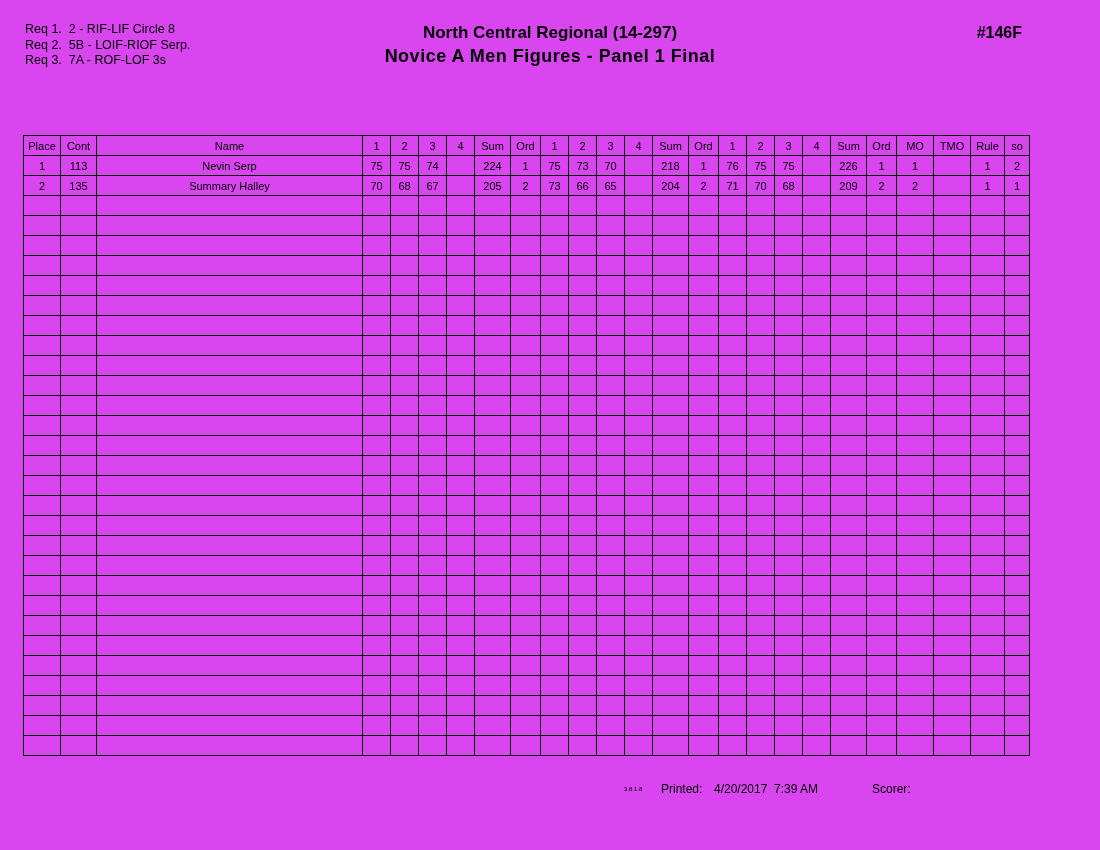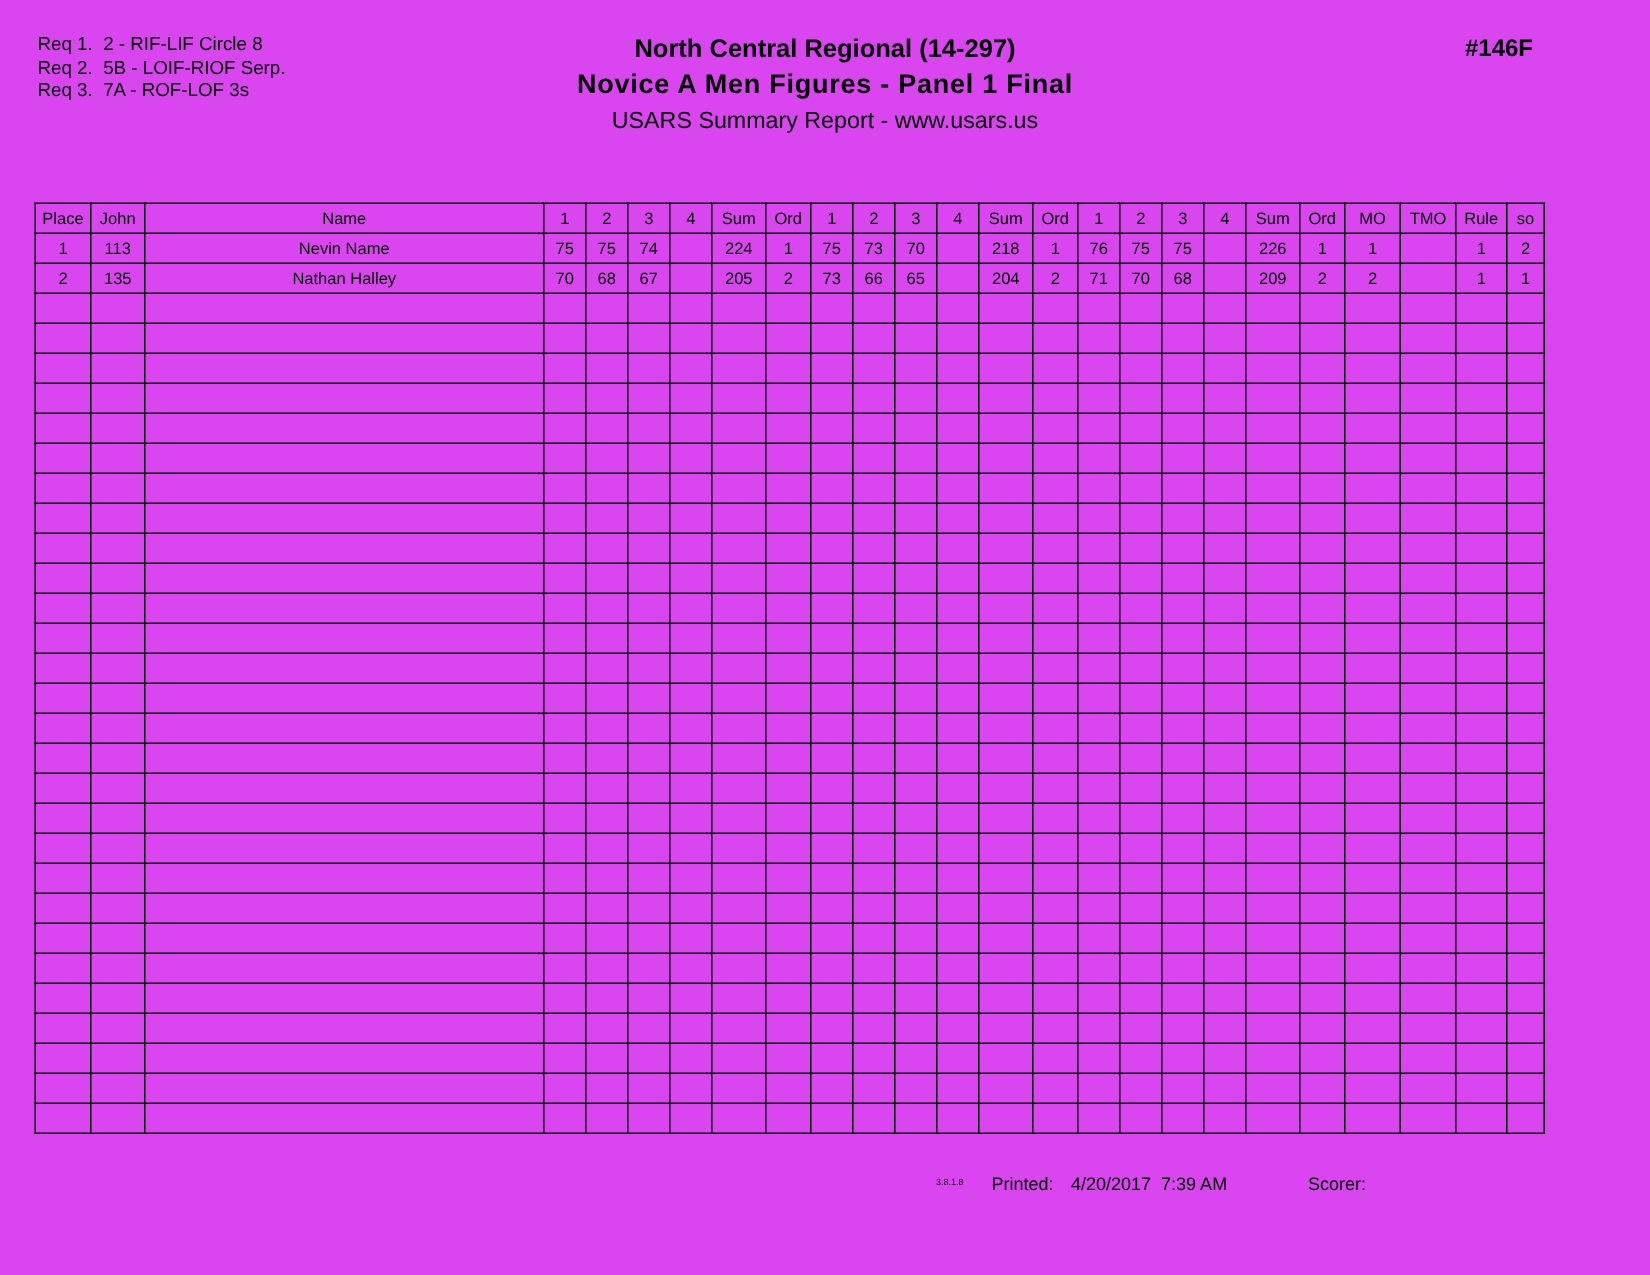--- a/index.html
+++ b/index.html
@@ -53,21 +53,20 @@
 
   <div class="req-block">
     <div class="req-line">Req 1.  2 - RIF-LIF Circle 8</div>
     <div class="req-line">Req 2.  5B - LOIF-RIOF Serp.</div>
     <div class="req-line">Req 3.  7A - ROF-LOF 3s</div>
   </div>
 
   <div class="title-block">
     <div class="t1">North Central Regional (14-297)</div>
     <div class="t3">Novice A Men Figures - Panel 1 Final</div>
-    <div class="t4">USARS Summary Report - www.usars.us</div>
   </div>
 
   <div class="doc-number">#146F</div>
 
   <table class="score">
     <colgroup id="cols">
         <col style="width: 37px;">
         <col style="width: 36px;">
         <col style="width: 266px;">
         <col style="width: 28px;">
@@ -89,21 +88,21 @@
         <col style="width: 36px;">
         <col style="width: 30px;">
         <col style="width: 37px;">
         <col style="width: 37px;">
         <col style="width: 34px;">
         <col style="width: 25px;">
       </colgroup>
     <thead>
       <tr id="col-header-row">
           <th>Place</th>
-          <th>John</th>
+          <th>Cont</th>
           <th class="al">Name</th>
           <th>1</th>
           <th>2</th>
           <th>3</th>
           <th>4</th>
           <th>Sum</th>
           <th class="thick">Ord</th>
           <th>1</th>
           <th>2</th>
           <th>3</th>
@@ -119,21 +118,21 @@
           <th>MO</th>
           <th>TMO</th>
           <th>Rule</th>
           <th>so</th>
         </tr>
     </thead>
     <tbody id="table-body">
         <tr>
           <td class="b">1</td>
           <td class="b">113</td>
-          <td class="al b name-cell">Nevin Name</td>
+          <td class="al b name-cell">Nevin Serp</td>
           <td>75</td>
           <td>75</td>
           <td>74</td>
           <td></td>
           <td class="ar">224</td>
           <td class="thick b">1</td>
           <td>75</td>
           <td>73</td>
           <td>70</td>
           <td></td>
@@ -146,21 +145,21 @@
           <td class="ar">226</td>
           <td class="thick b">1</td>
           <td>1</td>
           <td></td>
           <td>1</td>
           <td>2</td>
         </tr>
         <tr>
           <td class="b">2</td>
           <td class="b">135</td>
-          <td class="al b name-cell">Nathan Halley</td>
+          <td class="al b name-cell">Summary Halley</td>
           <td>70</td>
           <td>68</td>
           <td>67</td>
           <td></td>
           <td class="ar">205</td>
           <td class="thick b">2</td>
           <td>73</td>
           <td>66</td>
           <td>65</td>
           <td></td>

